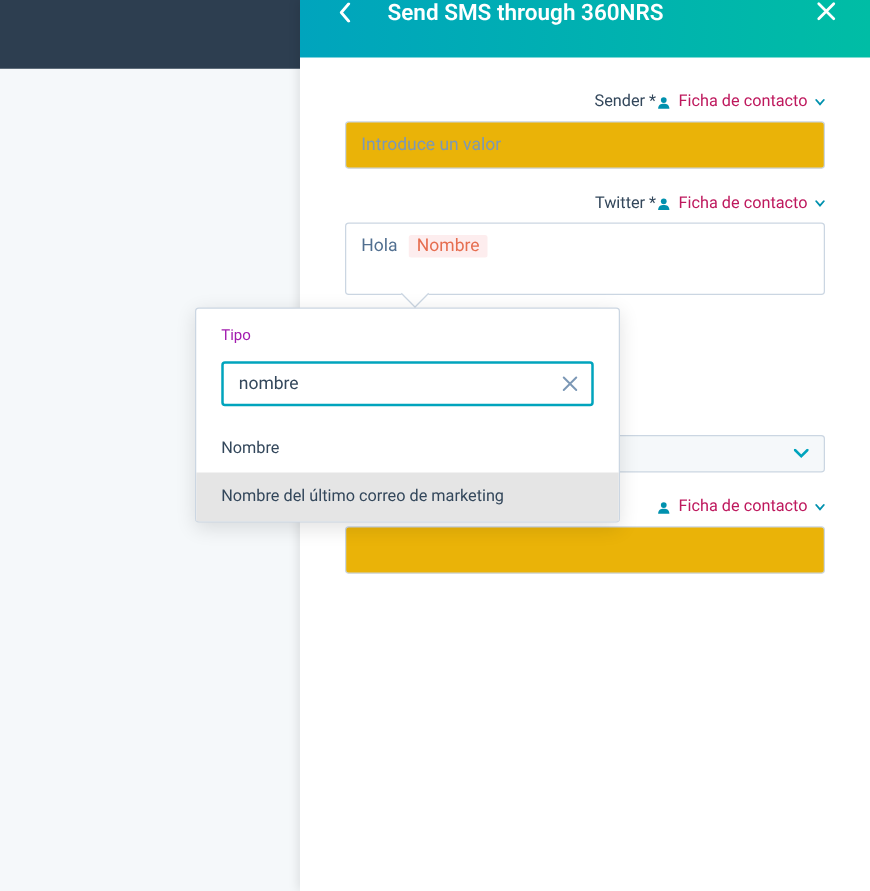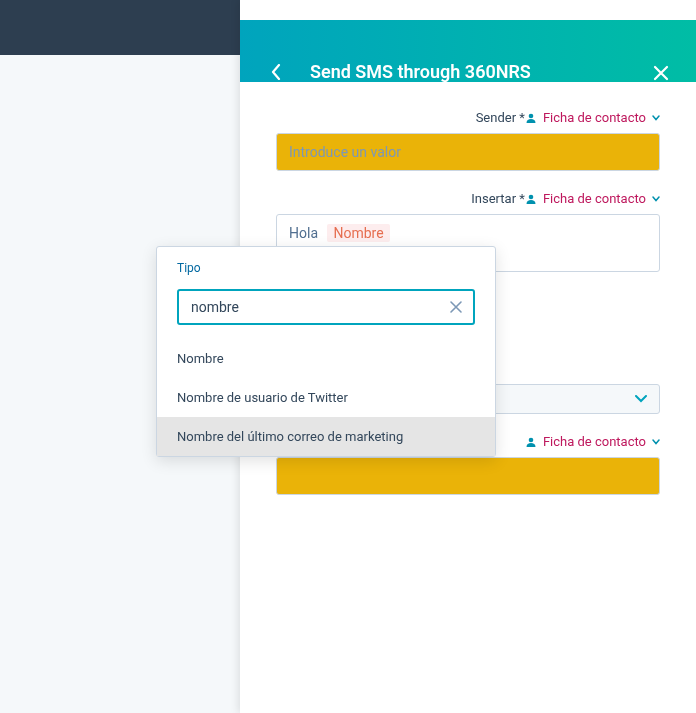--- a/index.html
+++ b/index.html
@@ -1,19 +1,19 @@
 <!DOCTYPE html>
 <html><head>
 <meta charset="utf-8">
 <style>
   * { box-sizing: border-box; margin: 0; padding: 0; font-family: -apple-system, BlinkMacSystemFont, "Segoe UI", Roboto, Helvetica, Arial, sans-serif; }
   body { width: 696px; height: 713px; background: #f5f8fa; overflow: hidden; position: relative; }
   .dark-bar { position: absolute; top: 0; left: 0; width: 240px; height: 55px; background: #2d3e50; }
   .panel { position: absolute; top: 0; left: 240px; right: 0; bottom: 0; background: #fff; box-shadow: -2px 0 8px rgba(0,0,0,0.1); }
-  .panel-header { background: #00bda5; background: linear-gradient(90deg, #00a4bd 0%, #00bda5 100%); height: 62px; display: flex; align-items: flex-end; padding: 0 26px; color: #fff; margin-top: 20px; }
+  .panel-header { background: #00bda5; background: linear-gradient(90deg, #00a4bd 0%, #00bda5 100%); height: 46px; display: flex; align-items: flex-start; padding: 0 26px; color: #fff; }
   .back-btn { width: 20px; height: 20px; display: flex; align-items: center; justify-content: center; margin-right: 24px; cursor: pointer; }
   .back-btn svg { width: 10px; height: 16px; }
   .panel-title { font-size: 18px; font-weight: 600; flex: 1; }
   .close-btn { width: 18px; height: 18px; display: flex; align-items: center; justify-content: center; cursor: pointer; }
   .close-btn svg { width: 16px; height: 16px; }
   .panel-body { padding: 28px 36px; }
   .field { margin-bottom: 20px; }
   .field-top { display: flex; justify-content: flex-end; align-items: center; margin-bottom: 8px; }
   .field-label { font-size: 13px; color: #33475b; }
   .token-link { display: flex; align-items: center; color: #be185d; font-size: 13px; cursor: pointer; gap: 6px; }
@@ -25,21 +25,21 @@
   .msg-text { color: #516f90; }
   .msg-token { background: #fdedee; color: #e66e50; padding: 1px 6px; border-radius: 2px; margin-left: 6px; }
   .pointer { position: absolute; bottom: -8px; left: 47px; width: 16px; height: 16px; background: #fff; border-right: 1px solid #cbd6e2; border-bottom: 1px solid #cbd6e2; transform: rotate(45deg); }
   .select-box { width: 100%; border: 1px solid #cbd6e2; border-radius: 3px; padding: 10px 12px; font-size: 14px; color: #33475b; background: #f5f8fa; display: flex; justify-content: space-between; align-items: center; }
   .caret-down { color: #00a4bd; }
   .token-popup { position: absolute; top: 246px; left: 156px; width: 340px; background: #fff; border: 1px solid #cbd6e2; border-radius: 3px; box-shadow: 0 4px 16px rgba(0,0,0,0.12); z-index: 10; }
   .popup-header { padding: 18px 20px 6px 20px; }
   .popup-title { font-size: 18px; font-weight: 600; color: #33475b; line-height: 1.3; }
   .info-icon { display: inline-block; width: 16px; height: 16px; background: #cbd6e2; border-radius: 50%; color: #fff; font-size: 11px; font-weight: bold; text-align: center; line-height: 16px; vertical-align: middle; margin-top: 4px; }
   .popup-body { padding: 6px 20px 0 20px; }
-  .popup-label { font-size: 12px; color: #0369a1; margin-bottom: 6px; margin-top: 8px; }
+  .popup-label { font-size: 12px; color: #a21caf; margin-bottom: 6px; margin-top: 8px; }
   .popup-select { width: 100%; border: 1px solid #cbd6e2; border-radius: 3px; padding: 8px 12px; font-size: 14px; color: #33475b; background: #f5f8fa; display: flex; justify-content: space-between; align-items: center; }
   .popup-search { margin-top: 14px; width: 100%; border: 2px solid #00a4bd; border-radius: 3px; padding: 8px 36px 8px 12px; font-size: 14px; color: #33475b; position: relative; display: flex; align-items: center; }
   .popup-search input { border: none; outline: none; flex: 1; font-size: 14px; color: #33475b; }
   .clear-x { position: absolute; right: 10px; color: #7c98b6; cursor: pointer; font-size: 18px; }
   .results { margin-top: 14px; }
   .result-item { padding: 12px 20px; font-size: 13px; color: #33475b; cursor: pointer; }
   .result-item.active { background: #e5e5e5; }
   svg { display: block; }
 </style>
 </head>
@@ -76,21 +76,21 @@
           <svg class="caret" viewBox="0 0 8 6">
               <path d="M1 1 L4 4.5 L7 1" stroke="#0091ae" stroke-width="1.5" fill="none" stroke-linecap="round"></path>
             </svg>
         </span>
       </div>
       <input class="text-input" type="text" placeholder="Introduce un valor" style="">
     </div>
 
     <div class="field">
       <div class="field-top">
-        <span class="field-label">Insertar *</span>
+        <span class="field-label">Twitter *</span>
         <span class="token-link">
           <svg class="person-icon" viewBox="0 0 12 12">
               <circle cx="6" cy="4" r="2.3" fill="#0091ae"></circle>
               <path d="M1.5 11 C1.5 8 3.5 7 6 7 C8.5 7 10.5 8 10.5 11 Z" fill="#0091ae"></path>
             </svg>
           <span>Ficha de contacto</span>
           <svg class="caret" viewBox="0 0 8 6">
               <path d="M1 1 L4 4.5 L7 1" stroke="#0091ae" stroke-width="1.5" fill="none" stroke-linecap="round"></path>
             </svg>
         </span>
@@ -140,16 +140,15 @@
       <input type="text" value="nombre" style="">
       <span class="clear-x">
         <svg width="14" height="14" viewBox="0 0 14 14">
             <path d="M2 2 L12 12 M12 2 L2 12" stroke="#7c98b6" stroke-width="1.6" stroke-linecap="round"></path>
           </svg>
       </span>
     </div>
   </div>
   <div class="results" id="results-container">
       <div class="result-item">Nombre</div>
-      <div class="result-item">Nombre de usuario de Twitter</div>
       <div class="result-item active">Nombre del último correo de marketing</div>
     </div>
 </div>
 
 </body></html>

